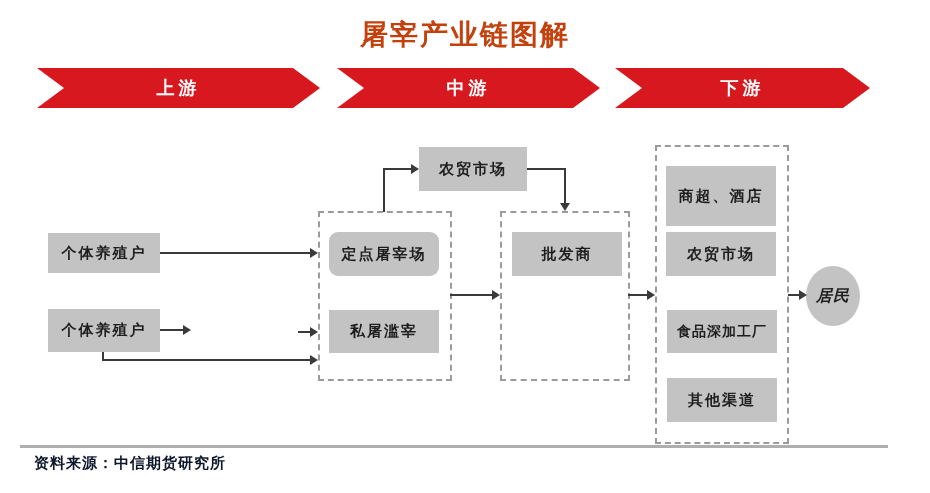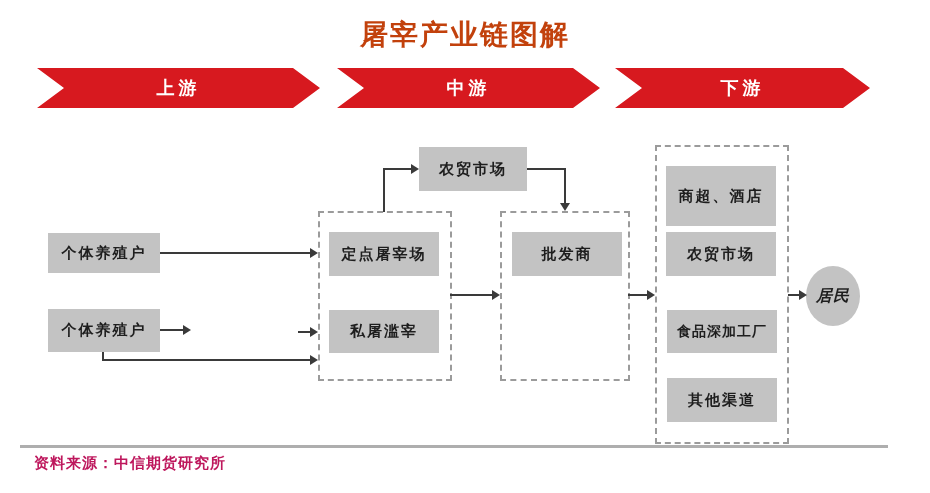--- a/index.html
+++ b/index.html
@@ -29,21 +29,21 @@
   
   .node {
     position:absolute; background:var(--gray); color:#1e1e1e;
     font-weight:bold; font-size:15px; letter-spacing:2px;
     display:flex; align-items:center; justify-content:center;
     text-align:center; white-space:pre-line; line-height:1.25;
   }
   #n-scale       { left:48px;  top:233px; width:112px; height:40px; }
   #n-indiv       { left:48px;  top:309px; width:112px; height:43px; }
   #n-dealer      { left:190px; top:308px; width:108px; height:44px; letter-spacing:1px; font-size:14px; }
-  #n-designated  { left:329px; top:232px; width:110px; height:44px; }
+  #n-designated  { left:329px; top:232px; width:110px; height:44px;border-radius:9px; }
   #n-illegal     { left:329px; top:310px; width:110px; height:43px; }
   #n-brand       { left:419px; top:147px; width:108px; height:44px; }
   #n-wholesaler  { left:512px; top:232px; width:110px; height:44px; }
   #n-distributor { left:512px; top:310px; width:110px; height:43px; }
   #n-supermarket { left:666px; top:166px; width:110px; height:60px; }
   #n-market      { left:666px; top:232px; width:110px; height:44px; }
   #n-food        { left:667px; top:310px; width:110px; height:43px; font-size:14px; letter-spacing:1px; }
   #n-other       { left:667px; top:378px; width:110px; height:44px; }
   #n-residents   { left:806px; top:266px; width:54px;  height:60px; border-radius:50%; font-size:16px; letter-spacing:1px;font-style:italic; }
   
@@ -66,21 +66,21 @@
   #l4h { left:102px; top:359px; width:209px; } #a4 { left:310px; top:355px; }
   #l5v { left:383px; top:169px; height:43px; }
   #l5h { left:383px; top:168px; width:29px;  } #a5 { left:411px; top:164px; }
   #l6h { left:527px; top:168px; width:39px;  }
   #l6v { left:564px; top:168px; height:36px; } #a6 { left:560px; top:203px; }
   #l7  { left:450px; top:294px; width:43px;  } #a7 { left:492px; top:290px; }
   #l8  { left:628px; top:294px; width:20px;  } #a8 { left:647px; top:290px; }
   #l9  { left:788px; top:294px; width:12px;  } #a9 { left:799px; top:290px; }
   
   .divider { position:absolute; left:20px; top:445px; width:868px; height:3px; background:var(--divider); }
-  .source  { position:absolute; left:34px; top:454px; font-size:15px; font-weight:bold; color:#be185d; letter-spacing:1px; }
+  .source  { position:absolute; left:34px; top:454px; font-size:15px; font-weight:bold; color:#0f172a; letter-spacing:1px; }
 </style>
 </head>
 <body>
 
 <div id="canvas">
 
   <div class="title">屠宰产业链图解</div>
 
   <div class="banner" id="banner-up">上游</div>
   <div class="banner" id="banner-mid">中游</div>

